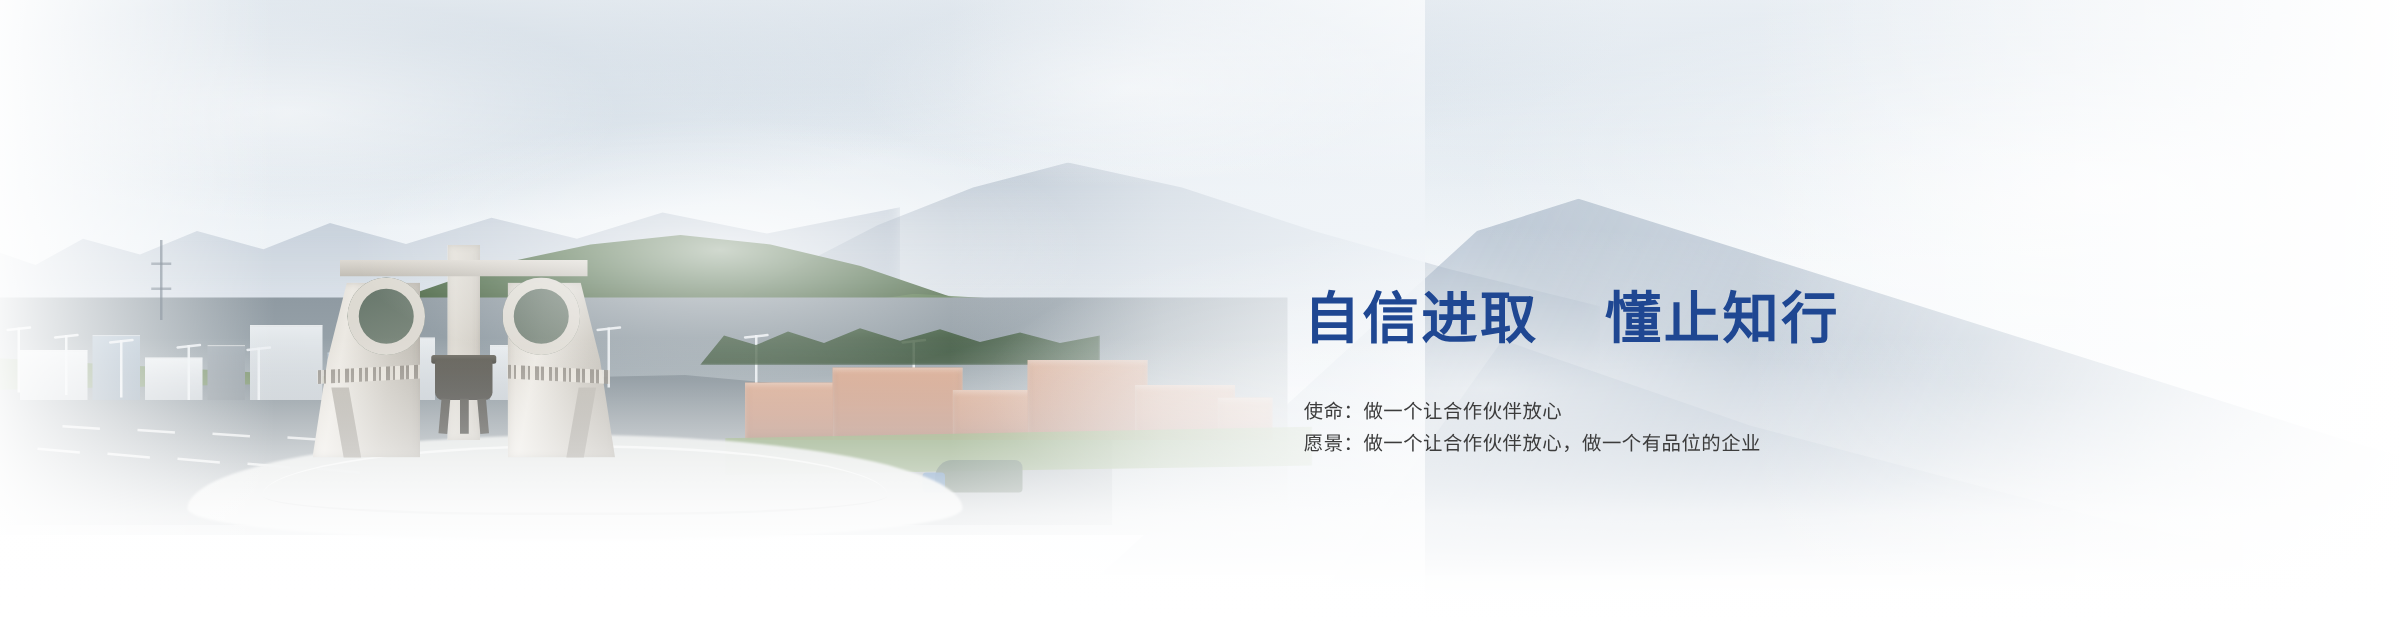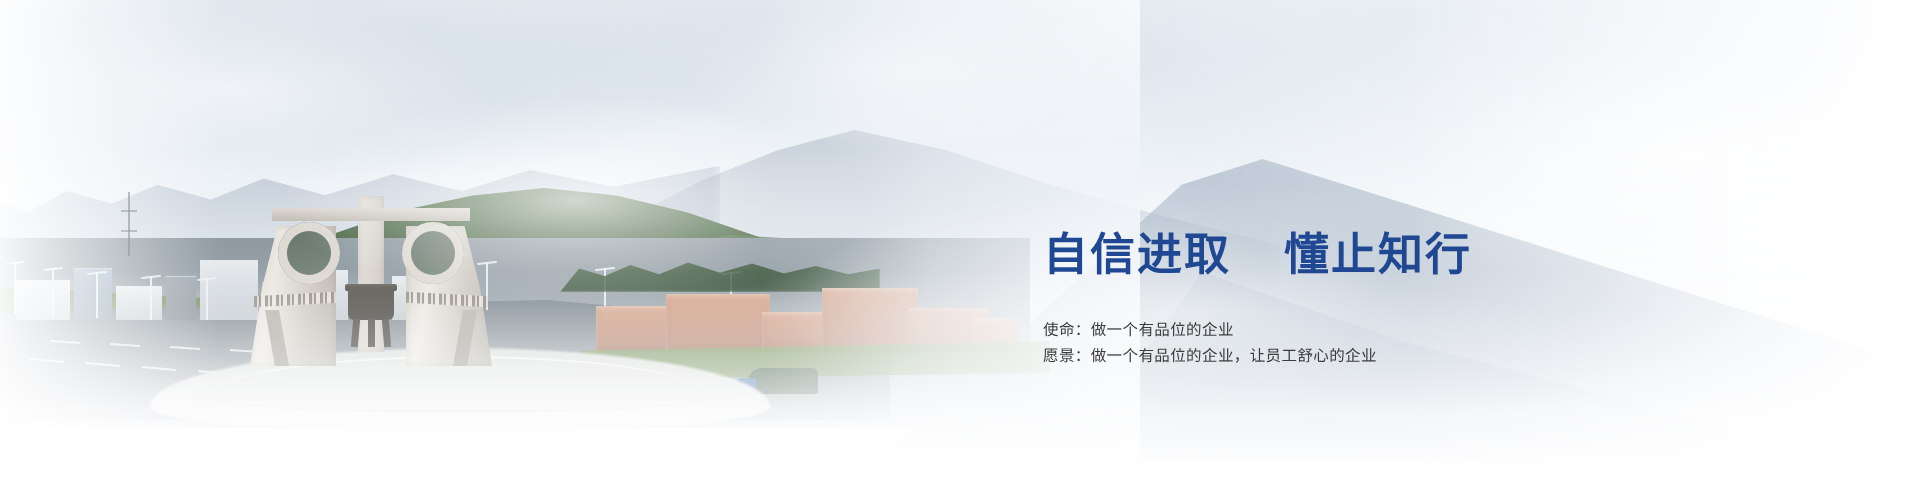--- a/index.html
+++ b/index.html
@@ -405,19 +405,19 @@
   <div class="text-block">
 
 
     <div class="headline">
       <span>自信进取</span>
       <span class="gap"></span>
       <span>懂止知行</span>
     </div>
 
     <div class="mottos">
-      <div class="motto">使命：做一个有品位的企业</div>
-      <div class="motto">愿景：做一个有品位的企业，让员工舒心的企业</div>
+      <div class="motto">使命：做一个让合作伙伴放心</div>
+      <div class="motto">愿景：做一个让合作伙伴放心，做一个有品位的企业</div>
     </div>
 
   </div>
 
 </div>
 
 </body></html>

